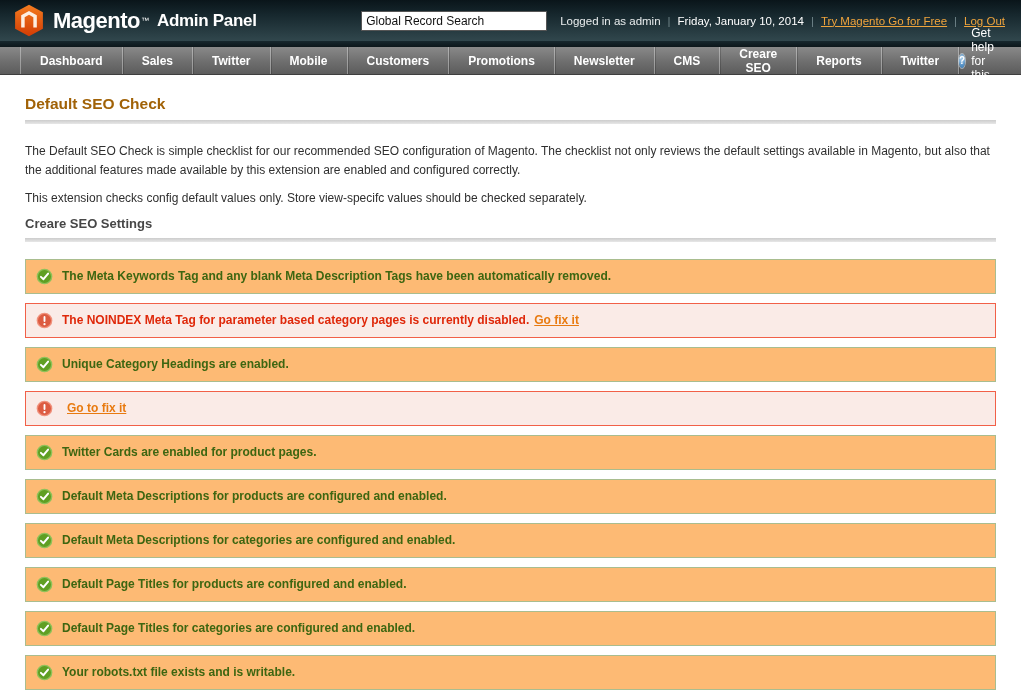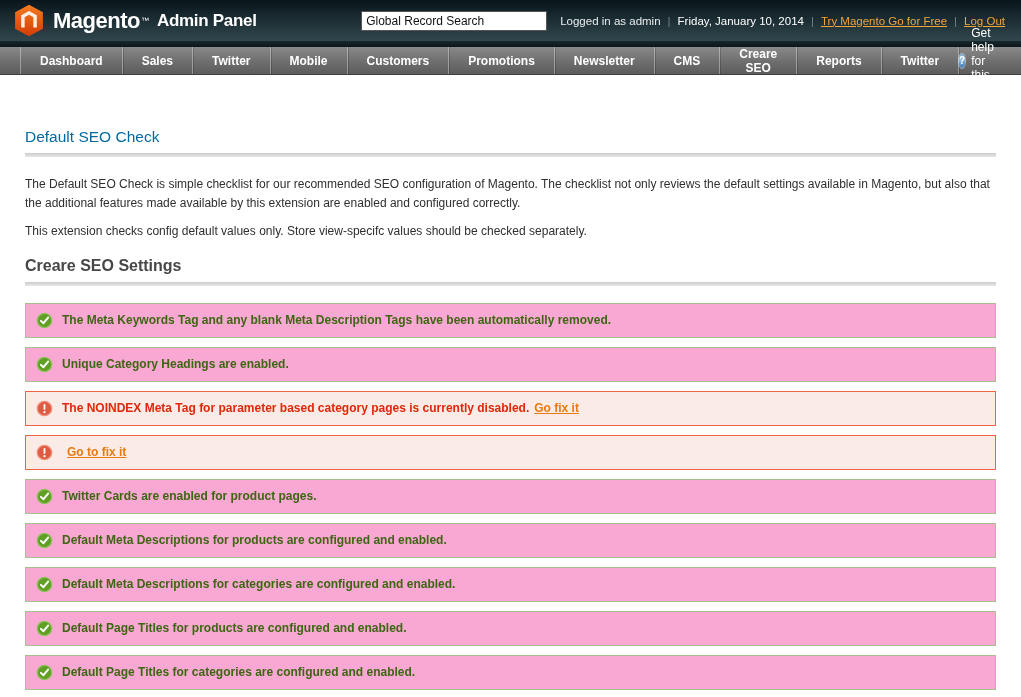--- a/index.html
+++ b/index.html
@@ -68,42 +68,42 @@
     background:radial-gradient(circle at 35% 30%, #a9cdea, #4e8cc2 75%);
     box-shadow:0 0 0 1px rgba(220,235,245,0.55);
     color:#fff; font-size:10px; font-weight:bold;
     display:inline-flex; align-items:center; justify-content:center;
     margin-right:6px;
   }
 
   
   .content { padding:20px 25px 0 25px; }
   .page-title {
-    color:#0369a1; font-size:15.5px; font-weight:normal;margin-top:33px;
+    color:#a16207; font-size:15.5px; font-weight:bold;
   }
   .rule {
     height:4px; margin-top:7px;
     background:linear-gradient(180deg,#cccccc,#e7e7e7);
   }
   .intro { margin-top:18px; font-size:12px; color:#2f2f2f; line-height:1.55; }
   .intro-2 { margin-top:10px; }
   .section-title {
-    margin-top:16px; font-size:16px; font-weight:bold; color:#474747;
+    margin-top:8px; font-size:13px; font-weight:bold; color:#474747;
   }
   .checks { margin-top:17px; }
 
   .check {
     display:flex; align-items:center;
     border:1px solid transparent;
     padding:8px 10px;
     margin-bottom:9px;
     font-size:12px; font-weight:bold;
     min-height:34px;
   }
-  .check[data-status="success"] { background:#f9a8d4; border-color:#a9bd8f; color:#3d6611; }
+  .check[data-status="success"] { background:#fdba74; border-color:#a9bd8f; color:#3d6611; }
   .check[data-status="error"]   { background:#faebe7; border-color:#f16048; color:#df280a; }
   .check .icon { display:none; width:17px; height:17px; margin-right:9px; flex:0 0 auto; }
   .check[data-status="success"] .icon-success { display:block; }
   .check[data-status="error"] .icon-error { display:block; }
   .fix-link { color:#e87a10; text-decoration:underline; margin-left:5px; cursor:pointer; white-space:nowrap; }
   .fix-link:empty { display:none; }
 </style>
 </head>
 <body>
 
@@ -172,43 +172,43 @@
       <svg class="icon icon-success" viewBox="0 0 18 18">
           <circle cx="9" cy="9" r="8.3" fill="#8fc15a"></circle>
           <circle cx="9" cy="9" r="6.9" fill="#5f9f23"></circle>
           <path d="M5.2 9.4 L7.9 11.9 L12.8 5.9" fill="none" stroke="#fff" stroke-width="2.1" stroke-linecap="round" stroke-linejoin="round"></path>
         </svg>
 
       <span>The Meta Keywords Tag and any blank Meta Description Tags have been automatically removed.</span>
 
     </div>
 
-    <div class="check" data-status="success">
-      <svg class="icon icon-success" viewBox="0 0 18 18">
-          <circle cx="9" cy="9" r="8.3" fill="#8fc15a"></circle>
-          <circle cx="9" cy="9" r="6.9" fill="#5f9f23"></circle>
-          <path d="M5.2 9.4 L7.9 11.9 L12.8 5.9" fill="none" stroke="#fff" stroke-width="2.1" stroke-linecap="round" stroke-linejoin="round"></path>
-        </svg>
-
-      <span>Unique Category Headings are enabled.</span>
-
-    </div>
-
     <div class="check" data-status="error">
 
       <svg class="icon icon-error" viewBox="0 0 18 18">
           <circle cx="9" cy="9" r="8.3" fill="#f0907b"></circle>
           <circle cx="9" cy="9" r="6.9" fill="#dc5b41"></circle>
           <rect x="8" y="4.2" width="2" height="6.4" rx="1" fill="#fff"></rect>
           <circle cx="9" cy="12.9" r="1.2" fill="#fff"></circle>
         </svg>
       <span>The NOINDEX Meta Tag for parameter based category pages is currently disabled.</span>
       <a class="fix-link">Go fix it</a>
     </div>
 
+    <div class="check" data-status="success">
+      <svg class="icon icon-success" viewBox="0 0 18 18">
+          <circle cx="9" cy="9" r="8.3" fill="#8fc15a"></circle>
+          <circle cx="9" cy="9" r="6.9" fill="#5f9f23"></circle>
+          <path d="M5.2 9.4 L7.9 11.9 L12.8 5.9" fill="none" stroke="#fff" stroke-width="2.1" stroke-linecap="round" stroke-linejoin="round"></path>
+        </svg>
+
+      <span>Unique Category Headings are enabled.</span>
+
+    </div>
+
     <div class="check" data-status="error">
 
       <svg class="icon icon-error" viewBox="0 0 18 18">
           <circle cx="9" cy="9" r="8.3" fill="#f0907b"></circle>
           <circle cx="9" cy="9" r="6.9" fill="#dc5b41"></circle>
           <rect x="8" y="4.2" width="2" height="6.4" rx="1" fill="#fff"></rect>
           <circle cx="9" cy="12.9" r="1.2" fill="#fff"></circle>
         </svg>
       <a class="fix-link">Go to fix it</a>
     </div>

